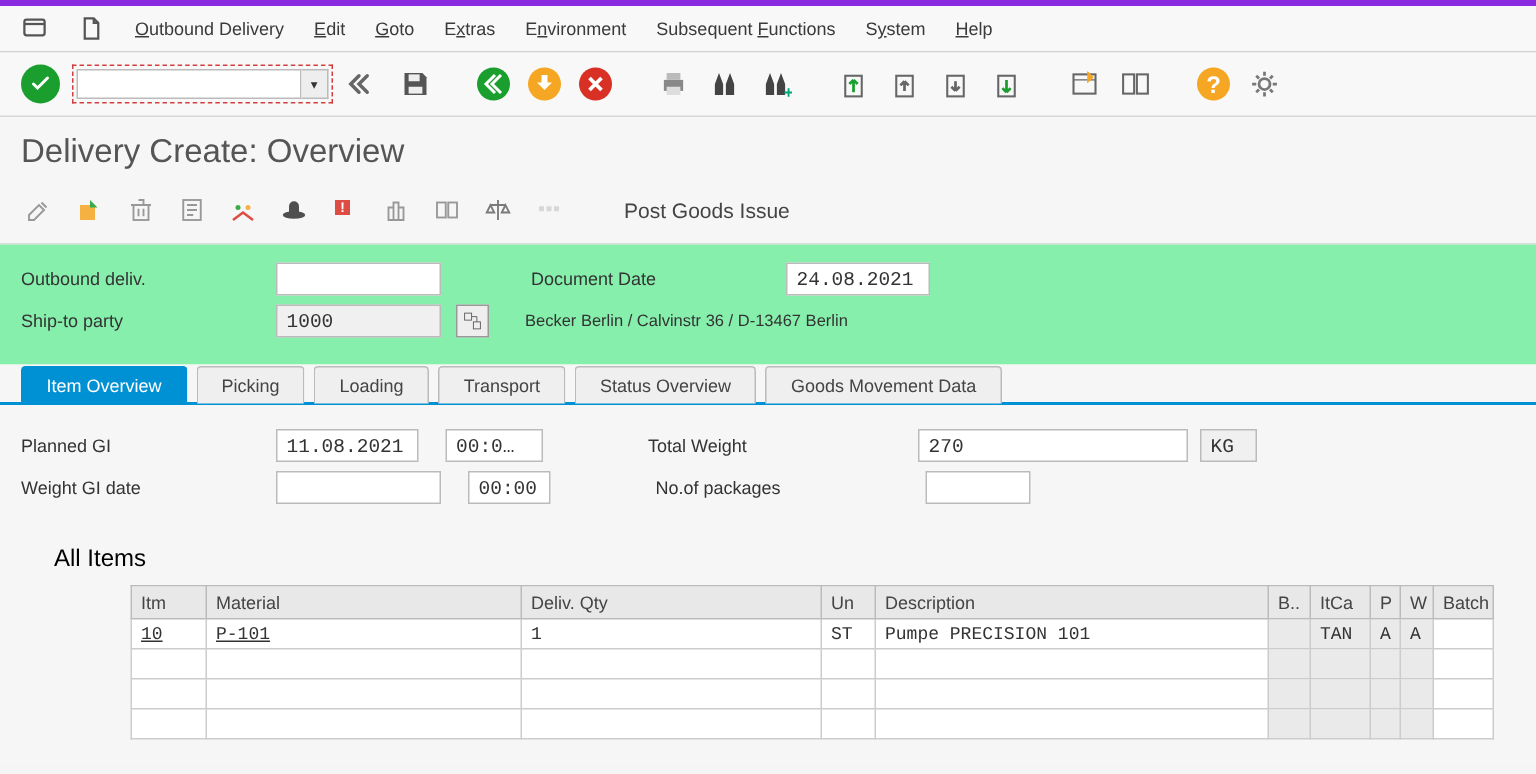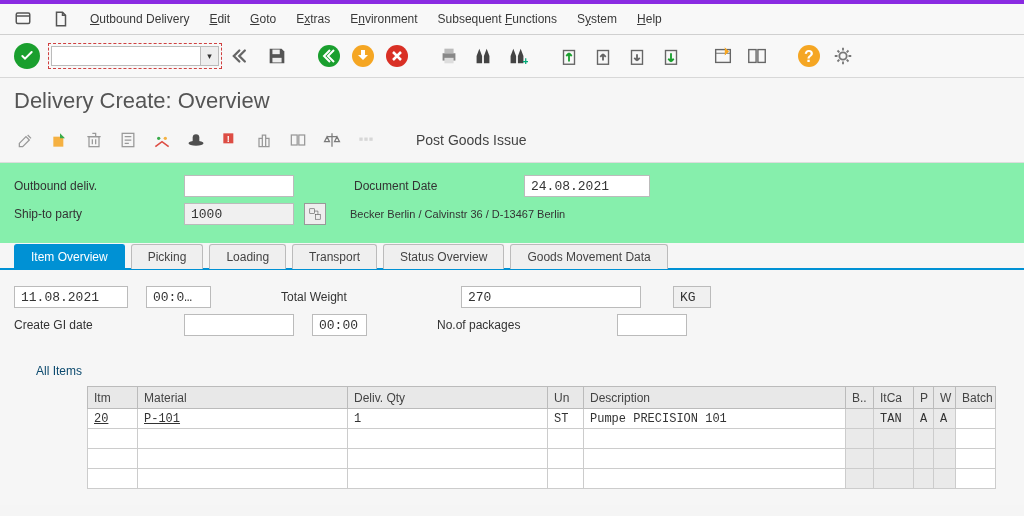--- a/index.html
+++ b/index.html
@@ -27,21 +27,21 @@
   .readonly { background:#f0f0f0;}
   .icon-box { width:22px; height:22px; border:1px solid #999; display:flex; align-items:center; justify-content:center; cursor:pointer; background:#eee; margin-left:10px;}
   .ship-text { margin-left:24px; color:#333; font-size:11px;}
   .tabstrip { display:flex; gap:6px; padding:0 14px; background:#f6f6f6; border-bottom:2px solid #0091d4; }
   .tab { padding:5px 16px; border:1px solid #bbb; border-bottom:none; border-radius:3px 3px 0 0; background:#efefef; color:#444; cursor:pointer; position:relative; top:1px;}
   .tab.active { background:#0091d4; color:white; border-color:#0091d4;}
   .tab-body { padding: 16px 14px; background:#f6f6f6; }
   .field-group { display:flex; align-items:center; }
   .fg-label { width:170px; }
   .fg-gap { width:18px; }
-  .grid-title { padding:4px 8px; color:#0c4a6e; font-size:12px; }
+  .grid-title { padding:4px 8px; color:#000000; font-size:16px; }
   .grid-wrap { margin:4px 14px 0 28px;padding-left:45px; }
   .grid { border:1px solid #bbb; background:white; width:100%; border-collapse:collapse; table-layout:fixed;}
   .grid th { background:#e8e8e8; border:1px solid #bbb; padding:3px 6px; text-align:left; font-weight:normal; color:#444; font-size:12px; height:22px; overflow:hidden;}
   .grid td { border:1px solid #ccc; padding:2px 6px; height:20px; font-family:"Courier New",monospace; font-size:12px; color:#333; background:#fff; overflow:hidden; white-space:nowrap;}
   .grid td.sel { background:#eaeaea;}
   .link { text-decoration: underline; color:#333; cursor:pointer;}
   svg { display:block; }
 </style>
 </head>
 <body>
@@ -253,21 +253,21 @@
     </div>
   <div class="post-btn">Post Goods Issue</div>
 </div>
 
 <div class="form-area">
   <div class="form-row">
     <div class="flabel">Outbound deliv.</div>
     <input class="finput" style="width: 110px;" value="">
     <div style="width:60px"></div>
     <div class="flabel" style="width:170px">Document Date</div>
-    <input class="finput" style="width: 126px;" value="24.08.2021">
+    <input class="finput" style="width: 96px;" value="24.08.2021">
   </div>
   <div class="form-row">
     <div class="flabel">Ship-to party</div>
     <input class="finput readonly" style="width: 110px;" readonly="" value="1000">
     <div class="icon-box">
         <svg width="14" height="14" viewBox="0 0 24 24">
           <rect x="3" y="3" width="8" height="8" fill="none" stroke="#555"></rect>
           <rect x="13" y="13" width="8" height="8" fill="none" stroke="#555"></rect>
           <path d="M11 7h6v6" fill="none" stroke="#555"></path>
         </svg>
@@ -281,35 +281,36 @@
   <div class="tab">Picking</div>
   <div class="tab">Loading</div>
   <div class="tab">Transport</div>
   <div class="tab">Status Overview</div>
   <div class="tab">Goods Movement Data</div>
 </div>
 
 <div class="tab-body">
   <div class="form-row">
     <div class="field-group">
-      <input class="finput" style="width: 114px;" value="11.08.2021">
+      <div class="fg-label">Planned GI</div>
+      <input class="finput" style="width: 95px;" value="11.08.2021">
       <div class="fg-gap"></div>
       <input class="finput" style="width: 65px;" value="00:0…">
     </div>
     <div style="width:70px"></div>
     <div class="field-group">
       <div class="fg-label" style="width:180px">Total Weight</div>
       <input class="finput" style="width: 180px;" value="270">
       <div style="width:8px"></div>
-      <input class="finput readonly" readonly="" style="width: 38px; margin-left: 24px;" value="KG">
+      <input class="finput readonly" readonly="" style="width: 38px;" value="KG">
     </div>
   </div>
   <div class="form-row">
     <div class="field-group">
-      <div class="fg-label">Create GI date</div>
+      <div class="fg-label">Weight GI date</div>
       <input class="finput" style="width: 110px;" value="">
       <div class="fg-gap"></div>
       <input class="finput" style="width: 55px;" value="00:00">
     </div>
     <div style="width:70px"></div>
     <div class="field-group">
       <div class="fg-label" style="width:180px">No.of packages</div>
       <input class="finput" style="width: 70px;" value="">
     </div>
   </div>
@@ -339,21 +340,21 @@
         <th>Description</th>
         <th>B..</th>
         <th>ItCa</th>
         <th>P</th>
         <th>W</th>
         <th>Batch</th>
       </tr>
     </thead>
     <tbody id="grid-body">
           <tr>
-            <td><span class="link">20</span></td>
+            <td><span class="link">10</span></td>
             <td><span class="link">P-101</span></td>
             <td>1</td>
             <td>ST</td>
             <td>Pumpe PRECISION 101</td>
             <td class="sel"></td>
             <td class="sel">TAN</td>
             <td class="sel">A</td>
             <td class="sel">A</td>
             <td></td>
           </tr>

